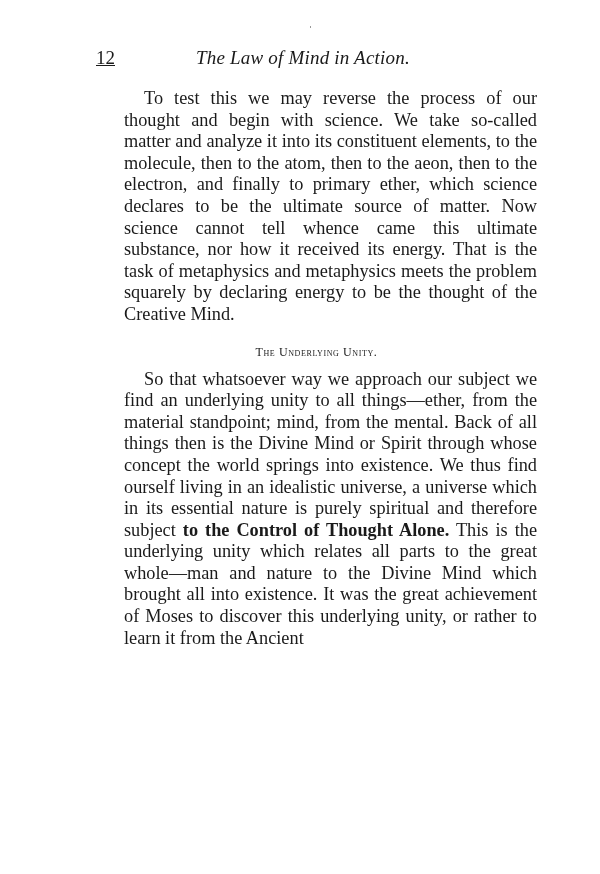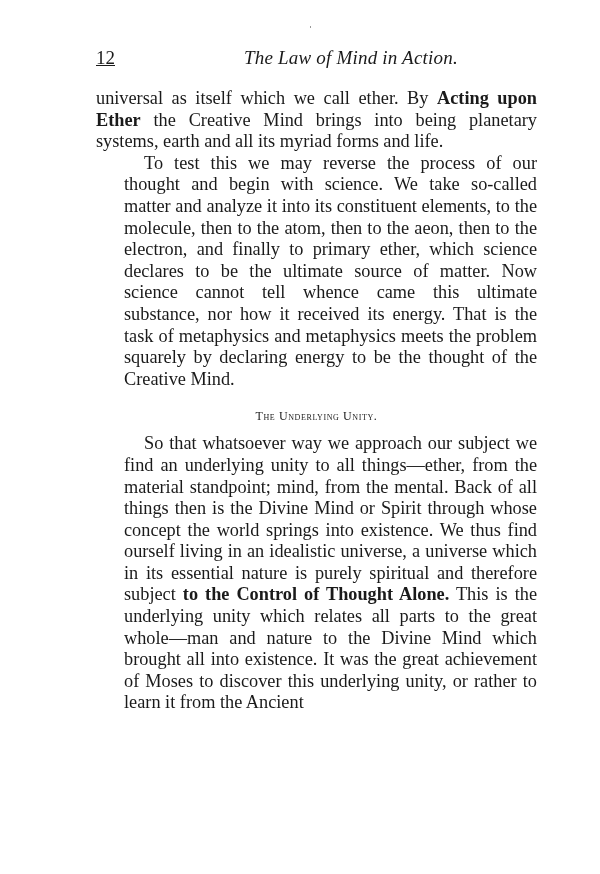--- a/index.html
+++ b/index.html
@@ -32,21 +32,20 @@
       left: 0;
       top: 0;
       text-decoration: underline;
     }
     .running-title {
       position: absolute;
       left: 100px;
       top: 0;
       font-style: italic;
       letter-spacing: 0.2px;
-      margin-left: 48px;
     }
     .body-text {
       margin-top: 16px;
       font-size: 18.3px;
       line-height: 21.6px;
       text-align: justify;
     }
     .para {
       margin: 0;
       text-indent: 0;
@@ -80,21 +79,20 @@
 <div class="stray-mark"></div>
 
 <div class="page">
   <div class="running-head">
     <span class="page-number">12</span>
     <span class="running-title">The Law of Mind in Action.</span>
   </div>
 
   <div class="body-text">
     <div id="paras-a">
-        <p class="para"><span>universal as itself which we call ether. By </span><span class="b">Acting upon Ether</span><span> the Creative Mind brings into being planetary systems, earth and all its myriad forms and life.</span></p>
         <p class="para indent"><span>To test this we may reverse the process of our thought and begin with science. We take so-called matter and analyze it into its constituent elements, to the molecule, then to the atom, then to the aeon, then to the electron, and finally to primary ether, which science declares to be the ultimate source of matter. Now science cannot tell whence came this ultimate substance, nor how it received its energy. That is the task of metaphysics and metaphysics meets the problem squarely by declaring energy to be the thought of the Creative Mind.</span></p>
       </div>
     <div class="section-heading">The Underlying Unity.</div>
     <div id="paras-b">
         <p class="para indent"><span>So that whatsoever way we approach our subject we find an underlying unity to all things—ether, from the material standpoint; mind, from the mental. Back of all things then is the Divine Mind or Spirit through whose concept the world springs into existence. </span><span class="i">We thus find ourself living in an idealistic universe, a universe which in its essential nature is purely spiritual and therefore subject</span><span> </span><span class="b">to the Control of Thought Alone.</span><span> This is the underlying unity which relates all parts to the great whole—man and nature to the Divine Mind which brought all into existence. It was the great achievement of Moses to discover this underlying unity, or rather to learn it from the Ancient</span></p>
       </div>
   </div>
 </div>
 
 </body></html>

